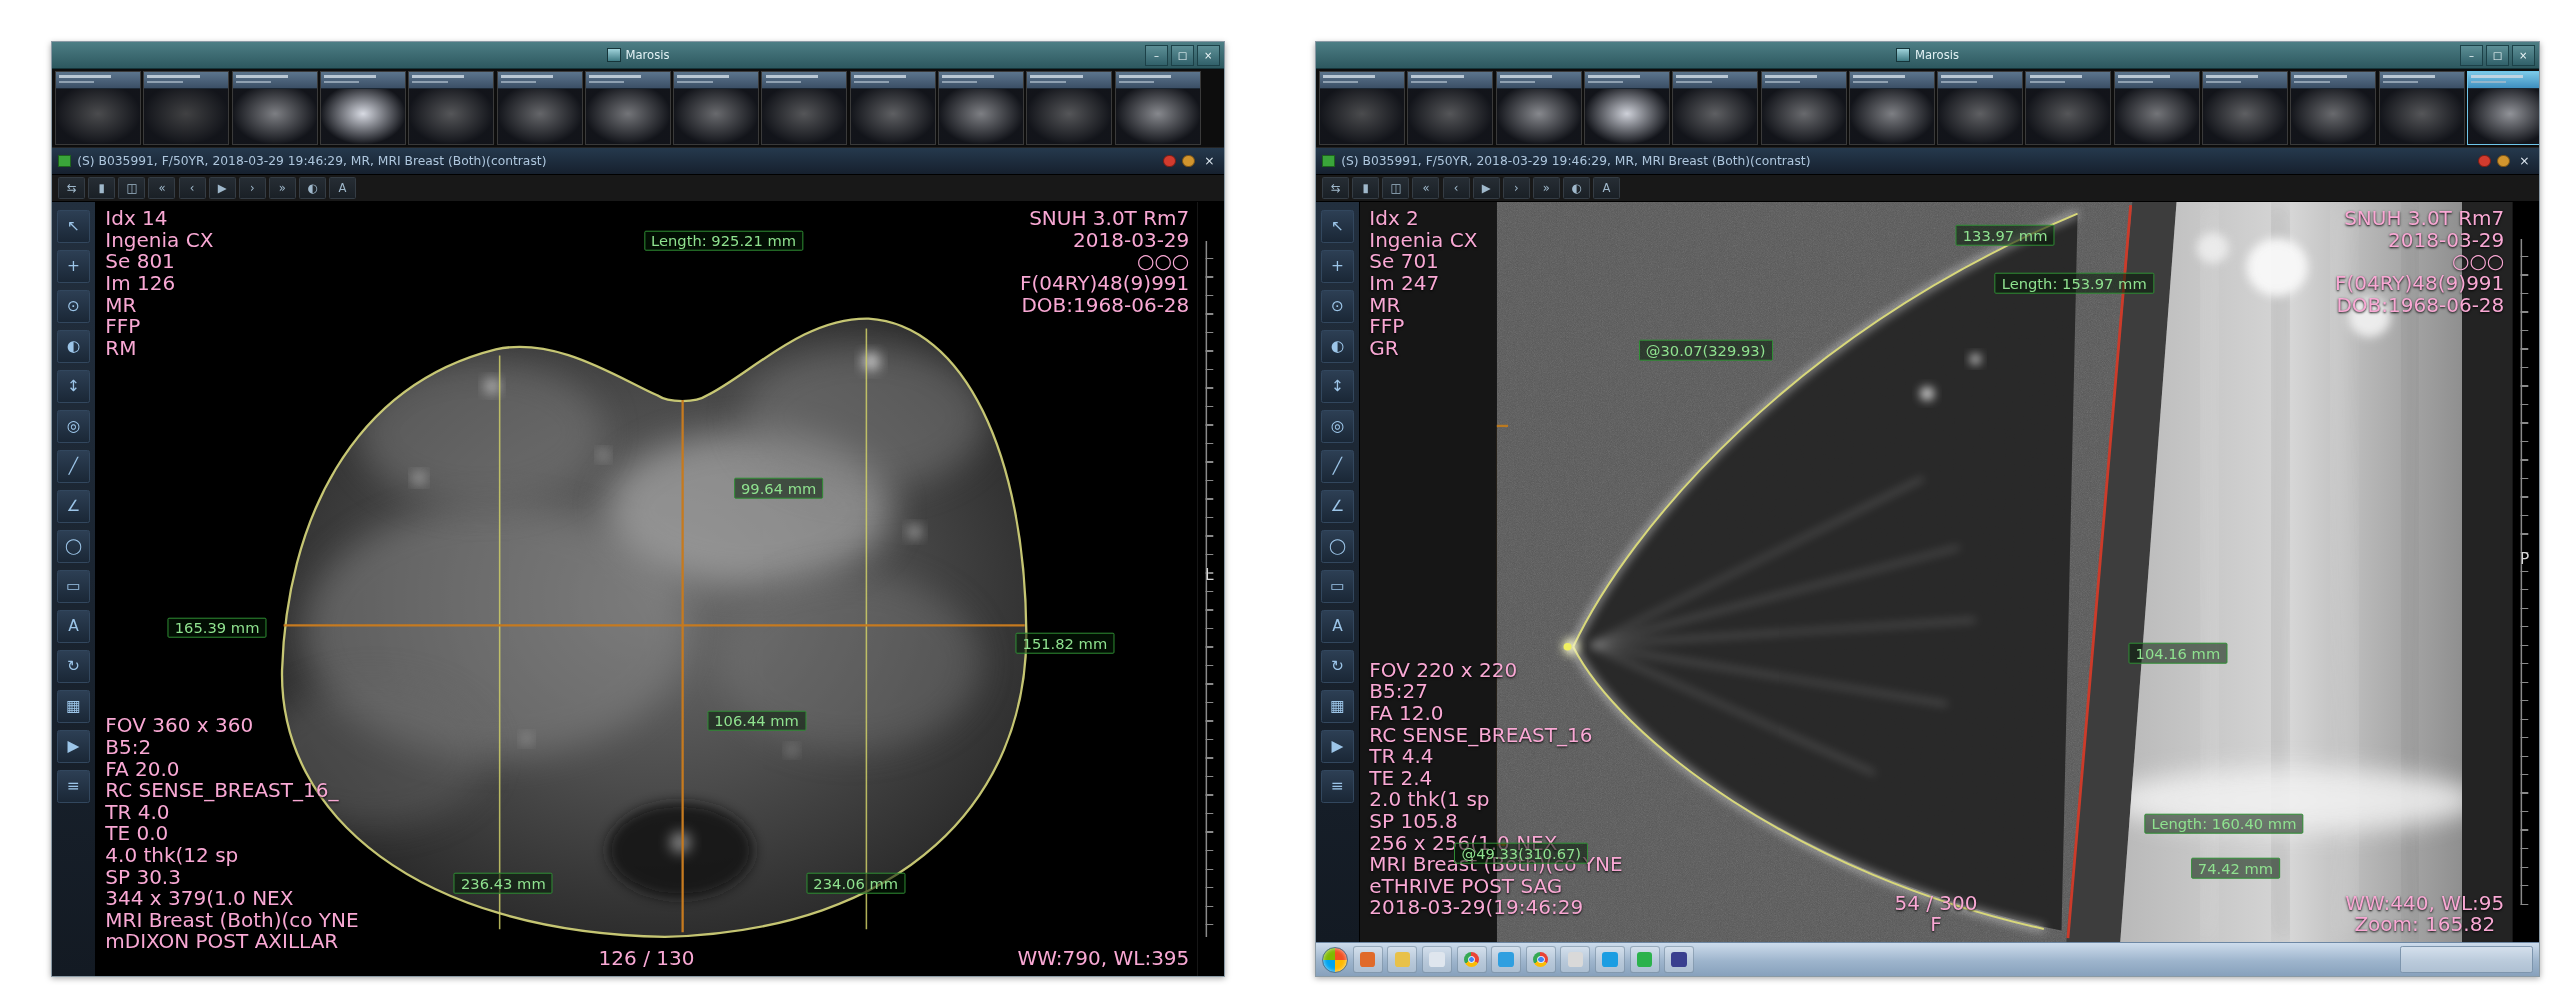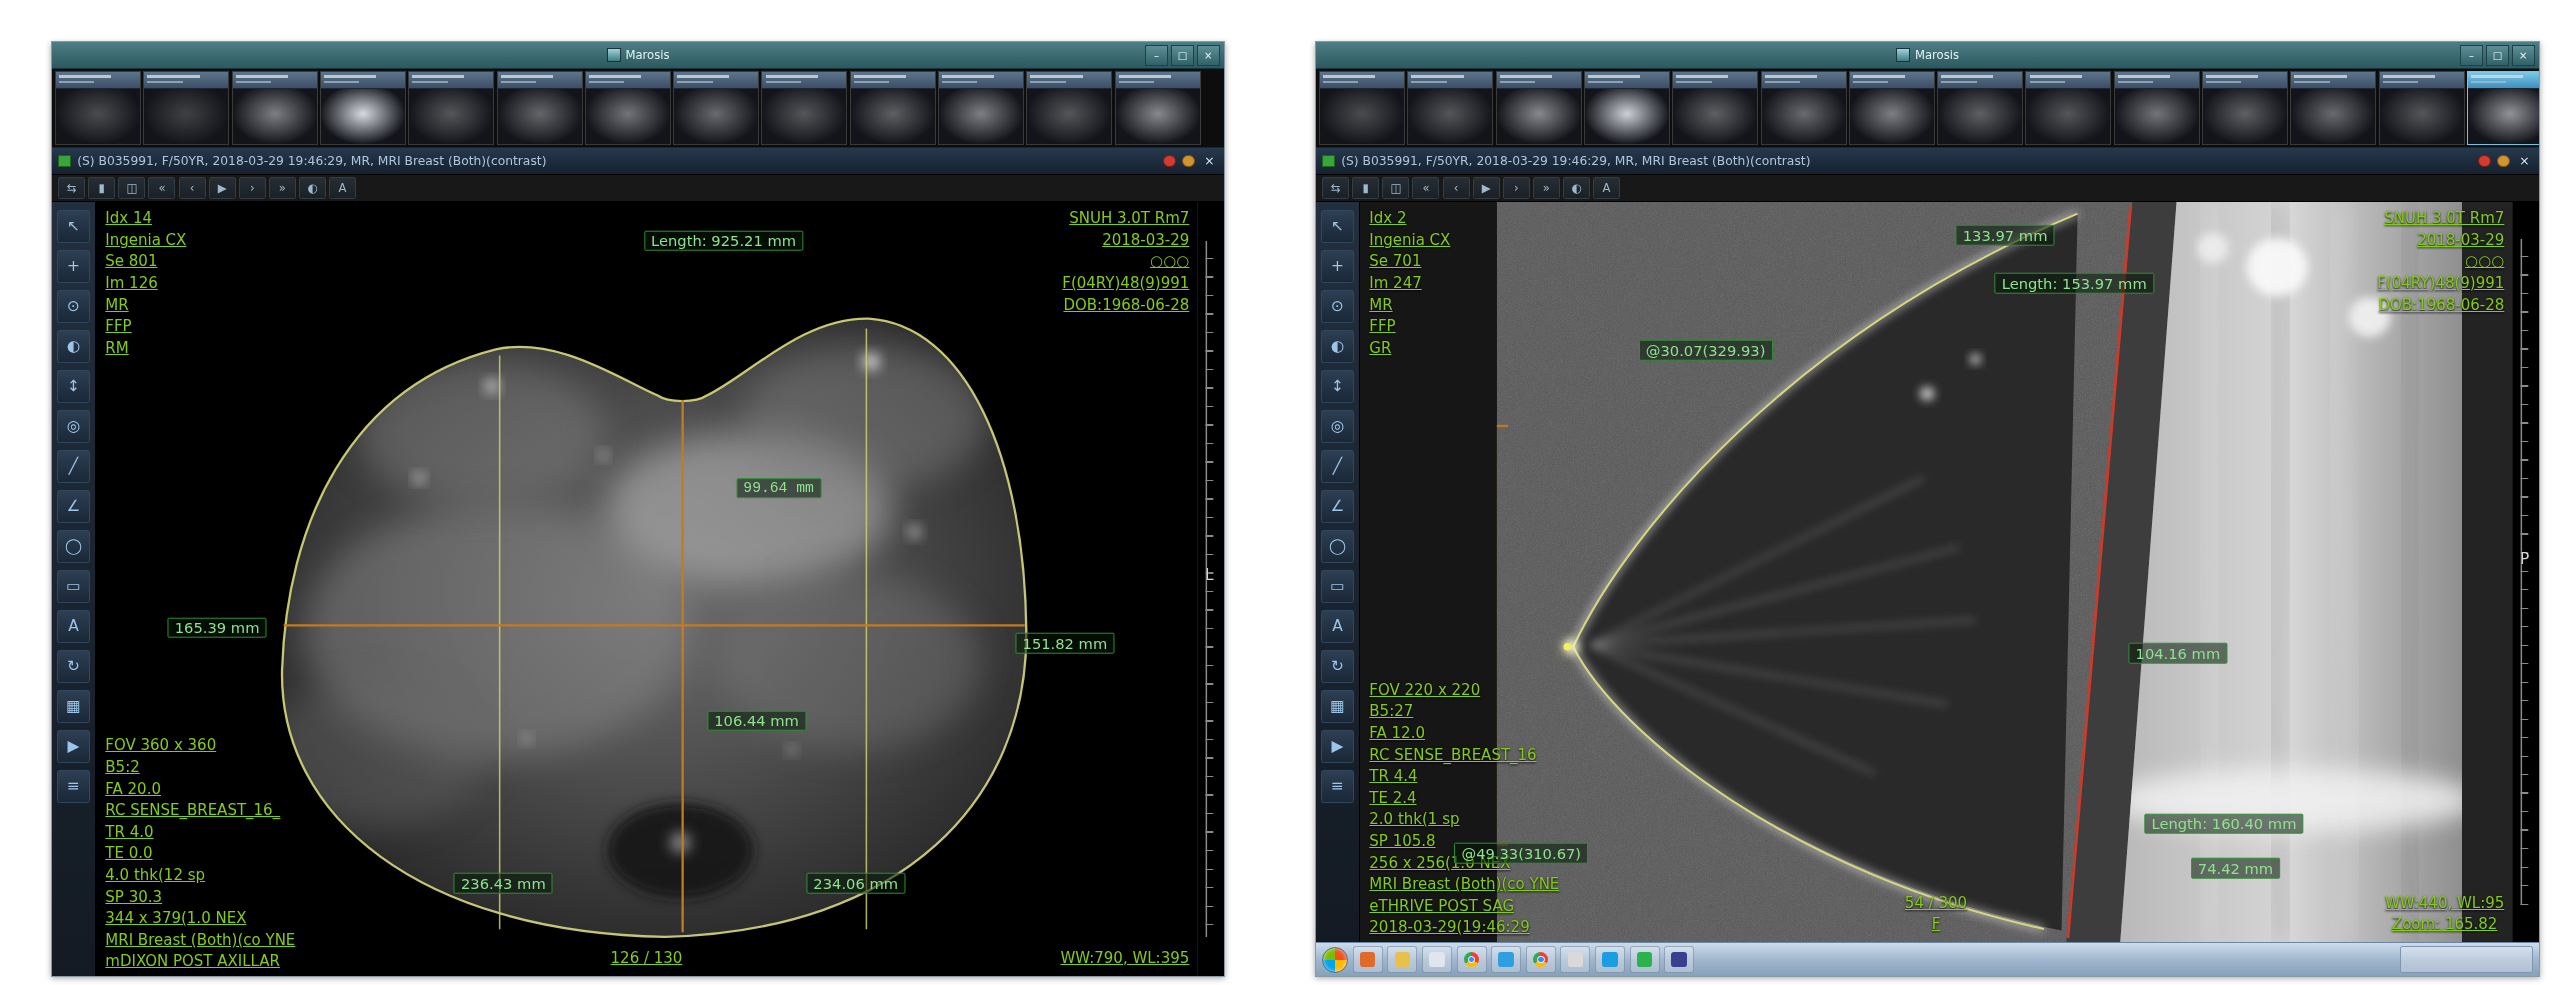--- a/index.html
+++ b/index.html
@@ -62,24 +62,24 @@
   .viewport{flex:1;position:relative;background:#000;overflow:hidden;}
   .viewport > svg{position:absolute;inset:0;width:100%;height:100%;}
   .scale-strip{width:26px;flex:0 0 26px;background:#000;border-left:0.8px solid #161616;position:relative;}
   .scale-strip .ruler{position:absolute;left:50%;top:5%;bottom:5%;width:10.8px;transform:translateX(-50%);
     background:
       linear-gradient(#8a8a8a,#8a8a8a) 0 0/1.5px 100% no-repeat,
       repeating-linear-gradient(180deg, transparent 0 17px, #8a8a8a 17px 18.5px) 0 0/7.7px 100% no-repeat;}
   .orient{position:absolute;left:7px;top:47%;color:#d8d8d8;font-size:15.4px;text-shadow:0 0 2.3px #000;}
 
   
-  .ov{position:absolute;color:#84cc16;font-size:15px;line-height:21.6px;text-shadow:0 0.8px 2.3px #000;white-space:nowrap;z-index:3;text-decoration:underline;}
+  .ov{position:absolute;color:#f9a8d4;font-size:20px;line-height:21.6px;text-shadow:0 0.8px 2.3px #000;white-space:nowrap;z-index:3;}
   .ov.tl{left:9.3px;top:6.2px;}
   .ov.tr{right:7.7px;top:6.2px;text-align:right;}
-  .ov.bl{left:9.3px;bottom:3px;margin-top:20px;}
+  .ov.bl{left:9.3px;bottom:23px;margin-top:20px;}
   .ov.bc{left:0;right:0;bottom:6.2px;text-align:center;}
   .ov.br{right:7.7px;bottom:6.2px;text-align:center;}
 
   
   .meas-layer{position:absolute;inset:0;z-index:4;}
   .meas{position:absolute;transform:translate(-50%,-50%);border:0.8px solid #2f8f34;border-radius:1.5px;
     background:rgba(4,26,6,.55);color:#8fe28f;font-size:14.7px;padding:0.8px 6.2px;white-space:nowrap;}
 
   
   .taskbar{height:34px;flex:0 0 34px;background:linear-gradient(#cddcec,#9db4cc 55%,#87a1bc);
@@ -322,21 +322,21 @@
         <div>126 / 130</div>
       </div>
       <div class="ov br">
         <div>WW:790, WL:395</div>
       </div>
 
       <div class="meas-layer">
 
           <div class="meas" style="left: 57%; top: 5%;">Length: 925.21 mm</div>
 
-          <div class="meas" style="left: 62%; top: 37%; font-family: Liberation Mono, monospace;">99.64 mm</div>
+          <div class="meas" style="left: 62%; top: 37%;">99.64 mm</div>
 
           <div class="meas" style="left: 11%; top: 55%;">165.39 mm</div>
 
           <div class="meas" style="left: 88%; top: 57%;">151.82 mm</div>
 
           <div class="meas" style="left: 60%; top: 67%;">106.44 mm</div>
 
           <div class="meas" style="left: 37%; top: 88%;">236.43 mm</div>
 
           <div class="meas" style="left: 69%; top: 88%;">234.06 mm</div>

